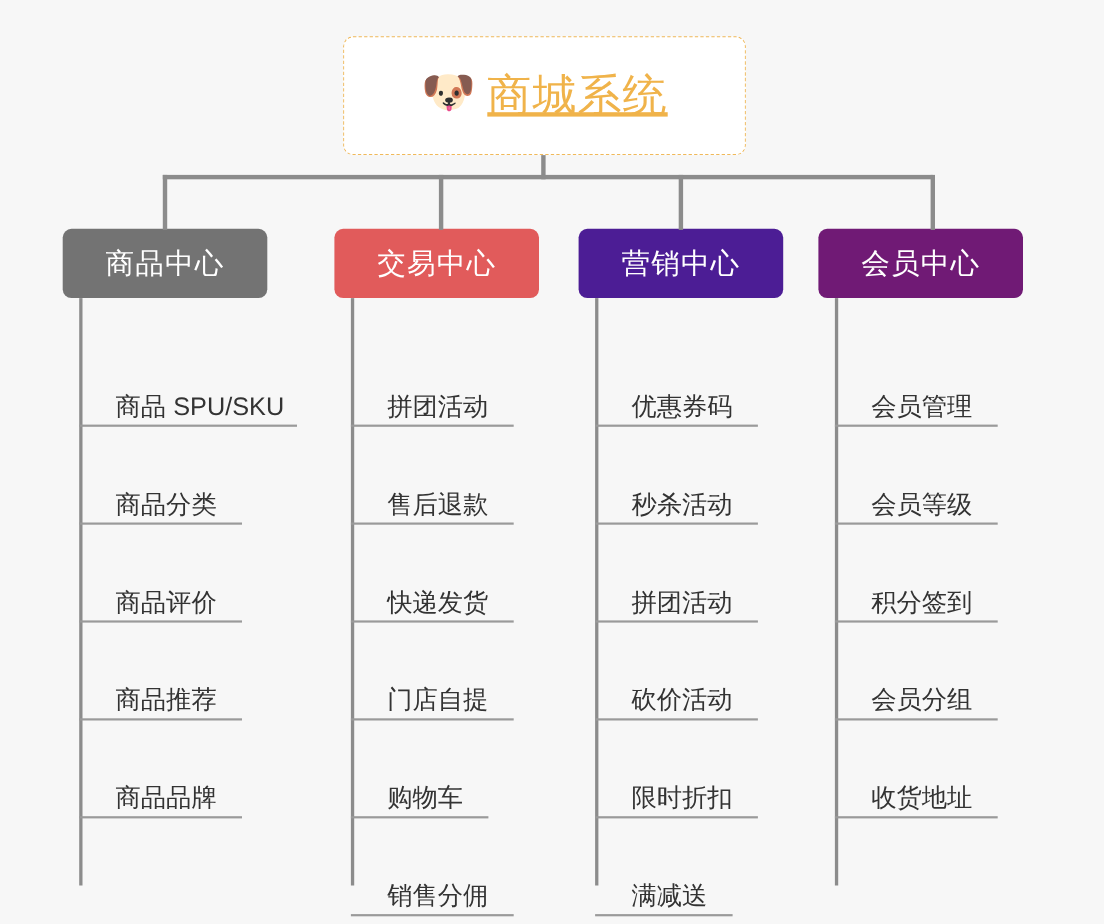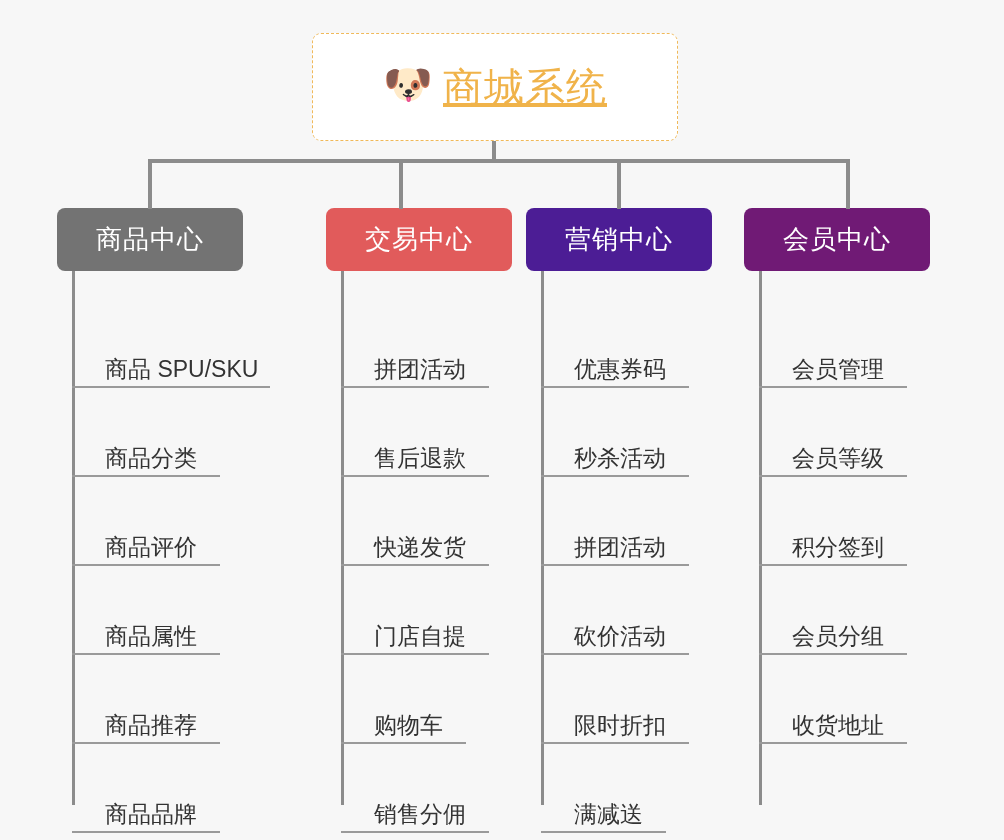--- a/index.html
+++ b/index.html
@@ -157,33 +157,29 @@
           <div class="leaf">
             <div class="leaf-underline" style="width: 148px;"></div>
             <div class="leaf-label">商品分类</div>
           </div>
           <div class="leaf">
             <div class="leaf-underline" style="width: 148px;"></div>
             <div class="leaf-label">商品评价</div>
           </div>
           <div class="leaf">
             <div class="leaf-underline" style="width: 148px;"></div>
-            <div class="leaf-label">商品属性</div>
-          </div>
-          <div class="leaf">
-            <div class="leaf-underline" style="width: 148px;"></div>
             <div class="leaf-label">商品推荐</div>
           </div>
           <div class="leaf">
             <div class="leaf-underline" style="width: 148px;"></div>
             <div class="leaf-label">商品品牌</div>
           </div>
         </div>
       </div>
-      <div class="branch" style="left: 326px; width: 186px;">
+      <div class="branch" style="left: 304px; width: 186px;">
         <div class="branch-header" style="background: rgb(225, 91, 91);">
           <span>交易中心</span>
         </div>
         <div class="branch-spine" style="height: 534px; background: rgb(140, 140, 140);"></div>
         <div class="leaf-list">
           <div class="leaf">
             <div class="leaf-underline" style="width: 148px;"></div>
             <div class="leaf-label">拼团活动</div>
           </div>
           <div class="leaf">

